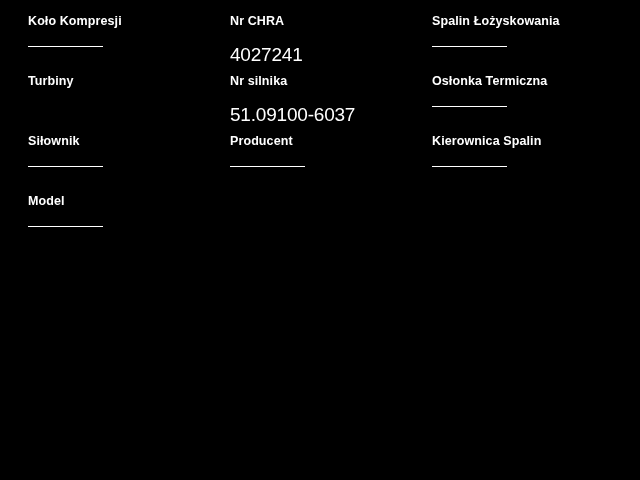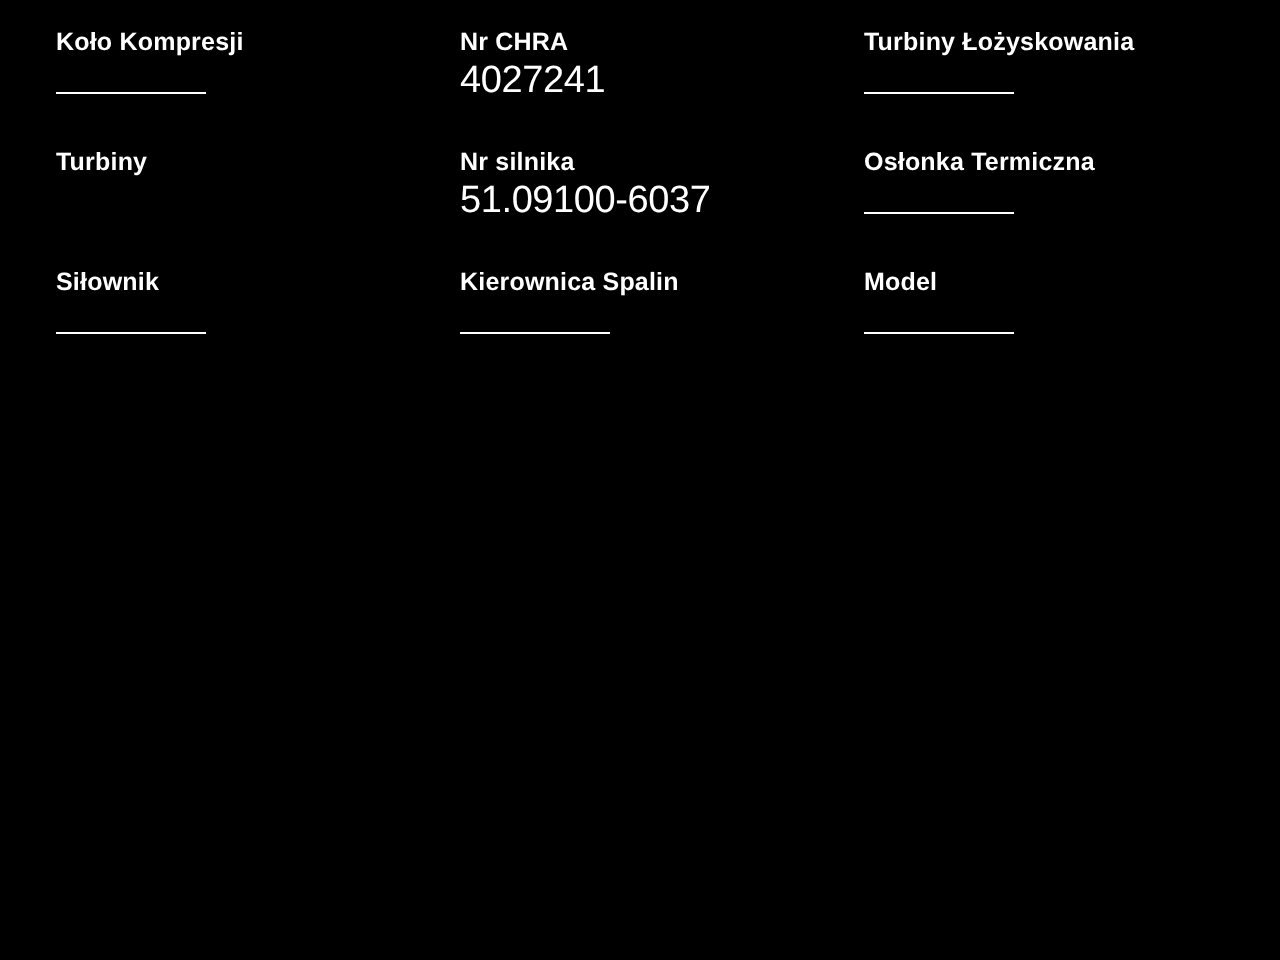--- a/index.html
+++ b/index.html
@@ -44,21 +44,21 @@
     font-weight: bold;
     letter-spacing: 0.1px;
     line-height: 14px;
     white-space: nowrap;
   }
   .field-value {
     color: #ffffff;
     font-size: 19px;
     font-weight: normal;
     line-height: 22px;
-    margin-top: 2px;
+    margin-top: 16px;
     white-space: nowrap;
     letter-spacing: -0.2px;
   }
   .field-rule {
     position: absolute;
     left: 0;
     top: 32px;
     width: 75px;
     height: 1px;
     background: #ffffff;
@@ -77,21 +77,21 @@
     </div>
 
 
     <div class="field has-value">
       <div class="field-label">Nr CHRA</div>
       <div class="field-value">4027241</div>
 
     </div>
 
     <div class="field">
-      <div class="field-label">Turbiny Łożyskowania</div>
+      <div class="field-label">Spalin Łożyskowania</div>
       <div class="field-value"></div>
       <div class="field-rule"></div>
     </div>
 
     <div class="field has-value">
       <div class="field-label">Turbiny</div>
 
     </div>
 
     <div class="field has-value">
@@ -105,20 +105,25 @@
       <div class="field-value"></div>
       <div class="field-rule"></div>
     </div>
 
     <div class="field">
       <div class="field-label">Siłownik</div>
       <div class="field-value"></div>
       <div class="field-rule"></div>
     </div>
 
+    <div class="field">
+      <div class="field-label">Producent</div>
+      <div class="field-value"></div>
+      <div class="field-rule"></div>
+    </div>
 
     <div class="field">
       <div class="field-label">Kierownica Spalin</div>
       <div class="field-value"></div>
       <div class="field-rule"></div>
     </div>
 
 
     <div class="field">
       <div class="field-label">Model</div>

